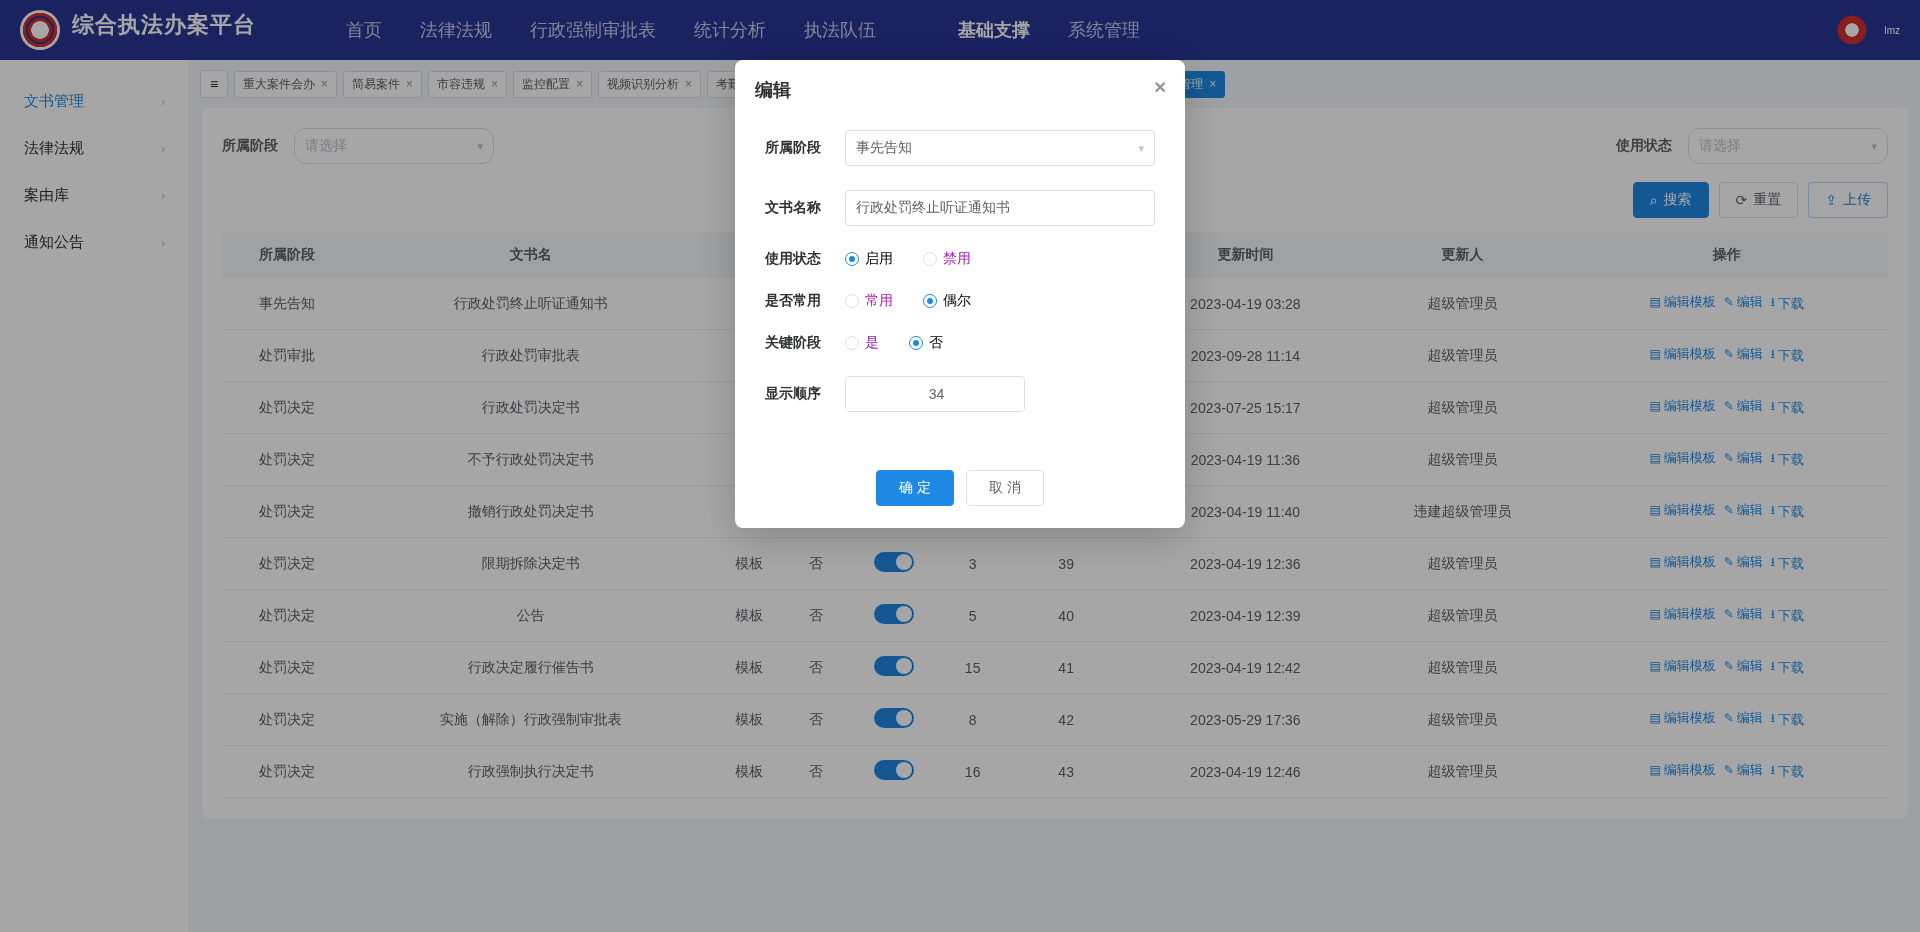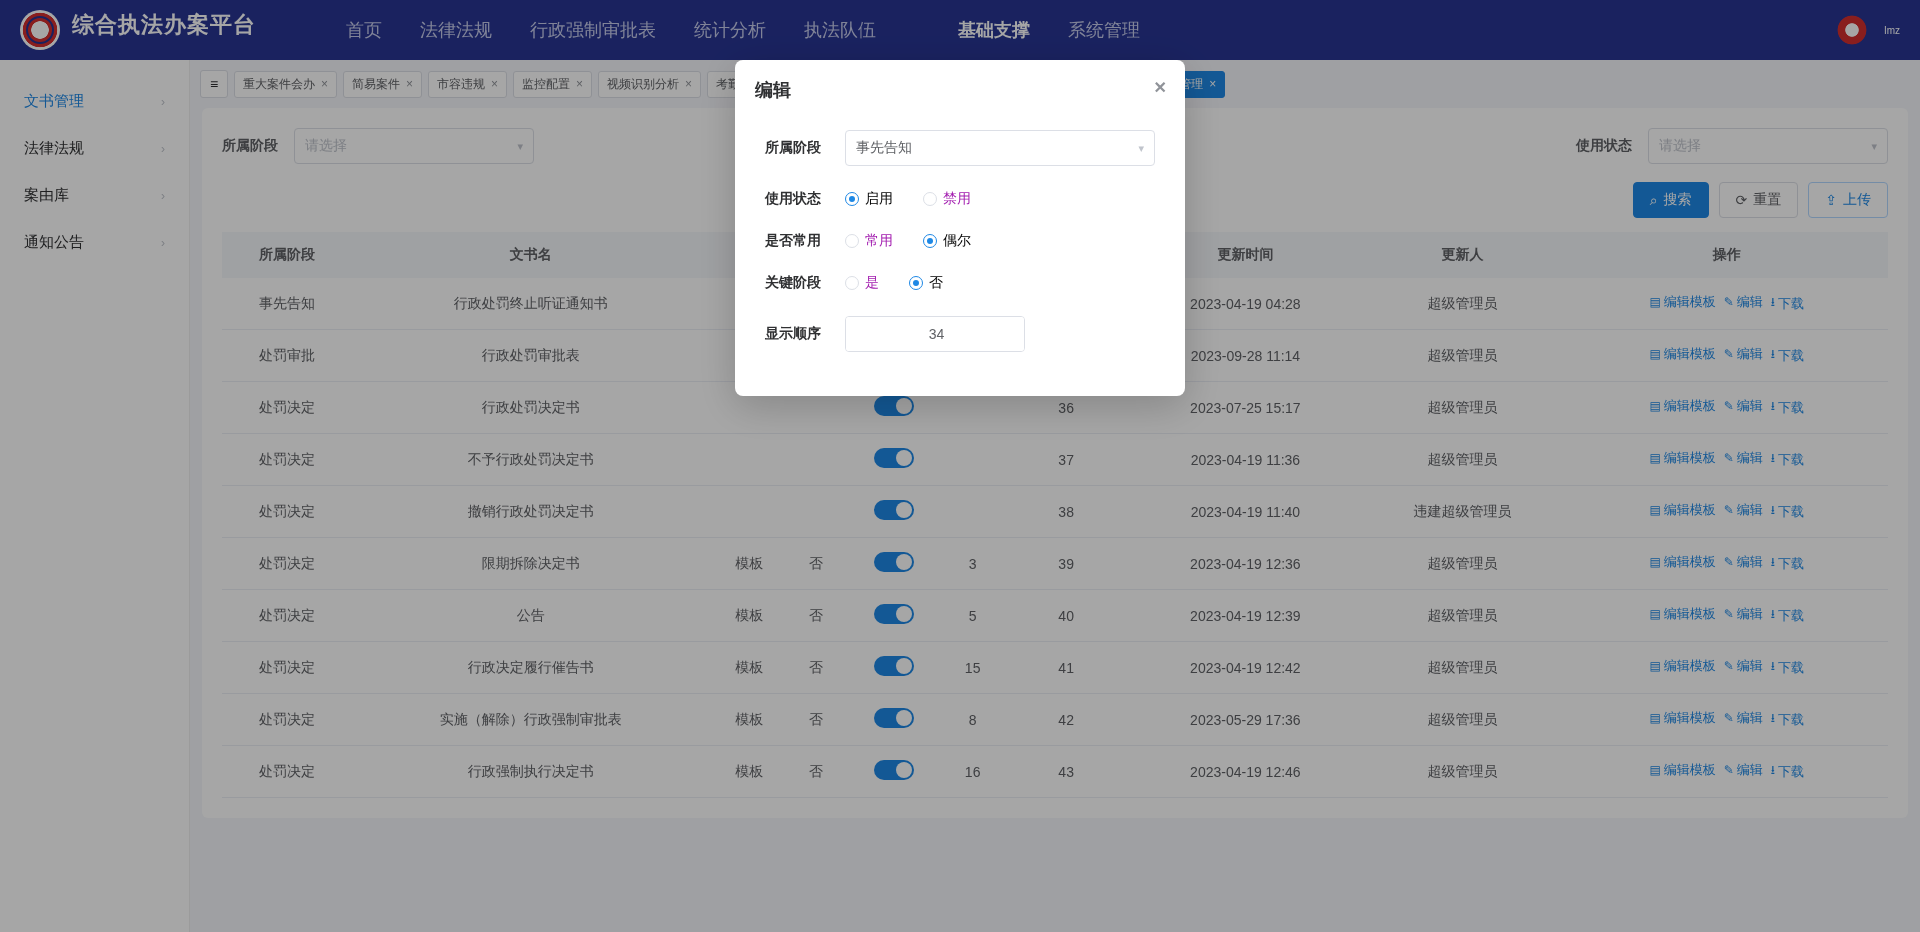--- a/index.html
+++ b/index.html
@@ -25,21 +25,21 @@
     .tabs-menu { width: 28px; height: 28px; display: flex; align-items: center; justify-content: center; background: #fff; border: 1px solid #dcdfe6; border-radius: 3px; cursor: pointer; font-size: 14px; }
     .tab { display: flex; align-items: center; gap: 6px; background: #fff; border: 1px solid #dcdfe6; border-radius: 3px; padding: 4px 8px; font-size: 12px; color: #606266; cursor: pointer; white-space: nowrap; }
     .tab .close { color: #909399; font-size: 12px; }
     .tab.active { background: #1e88e5; color: #fff; border-color: #1e88e5; }
     .tab.active .close { color: #fff; }
     .tab-dot { width: 8px; height: 8px; border-radius: 50%; background: #fff; display: none; }
     .tab.active .tab-dot { display: inline-block; }
     .content { margin: 0 12px; background: #fff; border-radius: 6px; padding: 20px; }
     .filters { display: flex; align-items: center; gap: 16px; margin-bottom: 18px; }
     .flabel { font-size: 14px; color: #606266; font-weight: 600; }
-    .fselect { width: 240px; height: 36px; border: 1px solid #dcdfe6; border-radius: 4px; display: flex; align-items: center; justify-content: space-between; padding: 0 10px; color: #c0c4cc; cursor: pointer; }
+    .fselect { width: 200px; height: 36px; border: 1px solid #dcdfe6; border-radius: 12px; display: flex; align-items: center; justify-content: space-between; padding: 0 10px; color: #c0c4cc; cursor: pointer; }
     .spacer { flex: 1; }
     .btn { height: 36px; border-radius: 4px; display: inline-flex; align-items: center; gap: 6px; padding: 0 16px; font-size: 14px; cursor: pointer; border: 1px solid #dcdfe6; background: #fff; color: #606266; }
     .btn.primary { background: #1e88e5; border-color: #1e88e5; color: #fff; }
     .btn.plain-primary { border-color: #b3d8ff; color: #1e88e5; }
     table { width: 100%; border-collapse: collapse; }
     th { background: #f5f7fa; color: #606266; font-weight: 600; padding: 14px 8px; font-size: 14px; text-align: center; }
     td { padding: 14px 8px; text-align: center; color: #606266; border-bottom: 1px solid #ebeef5; font-size: 14px; }
     .switch { width: 40px; height: 20px; border-radius: 10px; background: #1e88e5; position: relative; display: inline-block; }
     .switch::after { content: ""; position: absolute; width: 16px; height: 16px; border-radius: 50%; background: #fff; top: 2px; right: 2px; }
     .act-link { color: #1e88e5; font-size: 13px; cursor: pointer; display: inline-flex; align-items: center; gap: 3px; margin: 0 4px; }
@@ -204,21 +204,21 @@
           </thead>
         <tbody id="tbody">
             <tr>
               <td>事先告知</td>
               <td>行政处罚终止听证通知书</td>
               <td></td>
               <td></td>
               <td><span class="switch"></span></td>
               <td></td>
               <td>34</td>
-              <td>2023-04-19 04:28</td>
+              <td>2023-04-19 03:28</td>
               <td>超级管理员</td>
               <td><span class="act-link"><span class="act-icon">▤</span>编辑模板</span><span class="act-link"><span class="act-icon">✎</span>编辑</span><span class="act-link"><span class="act-icon">⭳</span>下载</span></td>
             </tr>
             <tr>
               <td>处罚审批</td>
               <td>行政处罚审批表</td>
               <td></td>
               <td></td>
               <td><span class="switch"></span></td>
               <td></td>
@@ -339,20 +339,26 @@
     <div class="form-row">
       <div class="form-lbl">所属阶段</div>
       <div class="form-ctrl">
         <div class="fsel">
           <span>事先告知</span>
           <span style="font-size:11px;color:#c0c4cc">▾</span>
         </div>
       </div>
     </div>
     <div class="form-row">
+      <div class="form-lbl">文书名称</div>
+      <div class="form-ctrl">
+        <input class="finput" value="行政处罚终止听证通知书" style="">
+      </div>
+    </div>
+    <div class="form-row">
       <div class="form-lbl">使用状态</div>
       <div class="form-ctrl radios">
         <div class="radio sel">
             <span class="rdot"></span>
             <span>启用</span>
           </div>
         <div class="radio">
             <span class="rdot"></span>
             <span>禁用</span>
           </div>
@@ -387,13 +393,17 @@
     <div class="form-row">
       <div class="form-lbl">显示顺序</div>
       <div class="form-ctrl">
         <div class="numinput">
           <input value="34" style="">
 
         </div>
       </div>
     </div>
   </div>
+  <div class="dlg-foot">
+    <div class="dbtn primary">确 定</div>
+    <div class="dbtn">取 消</div>
+  </div>
 </div>
 
 </body></html>

